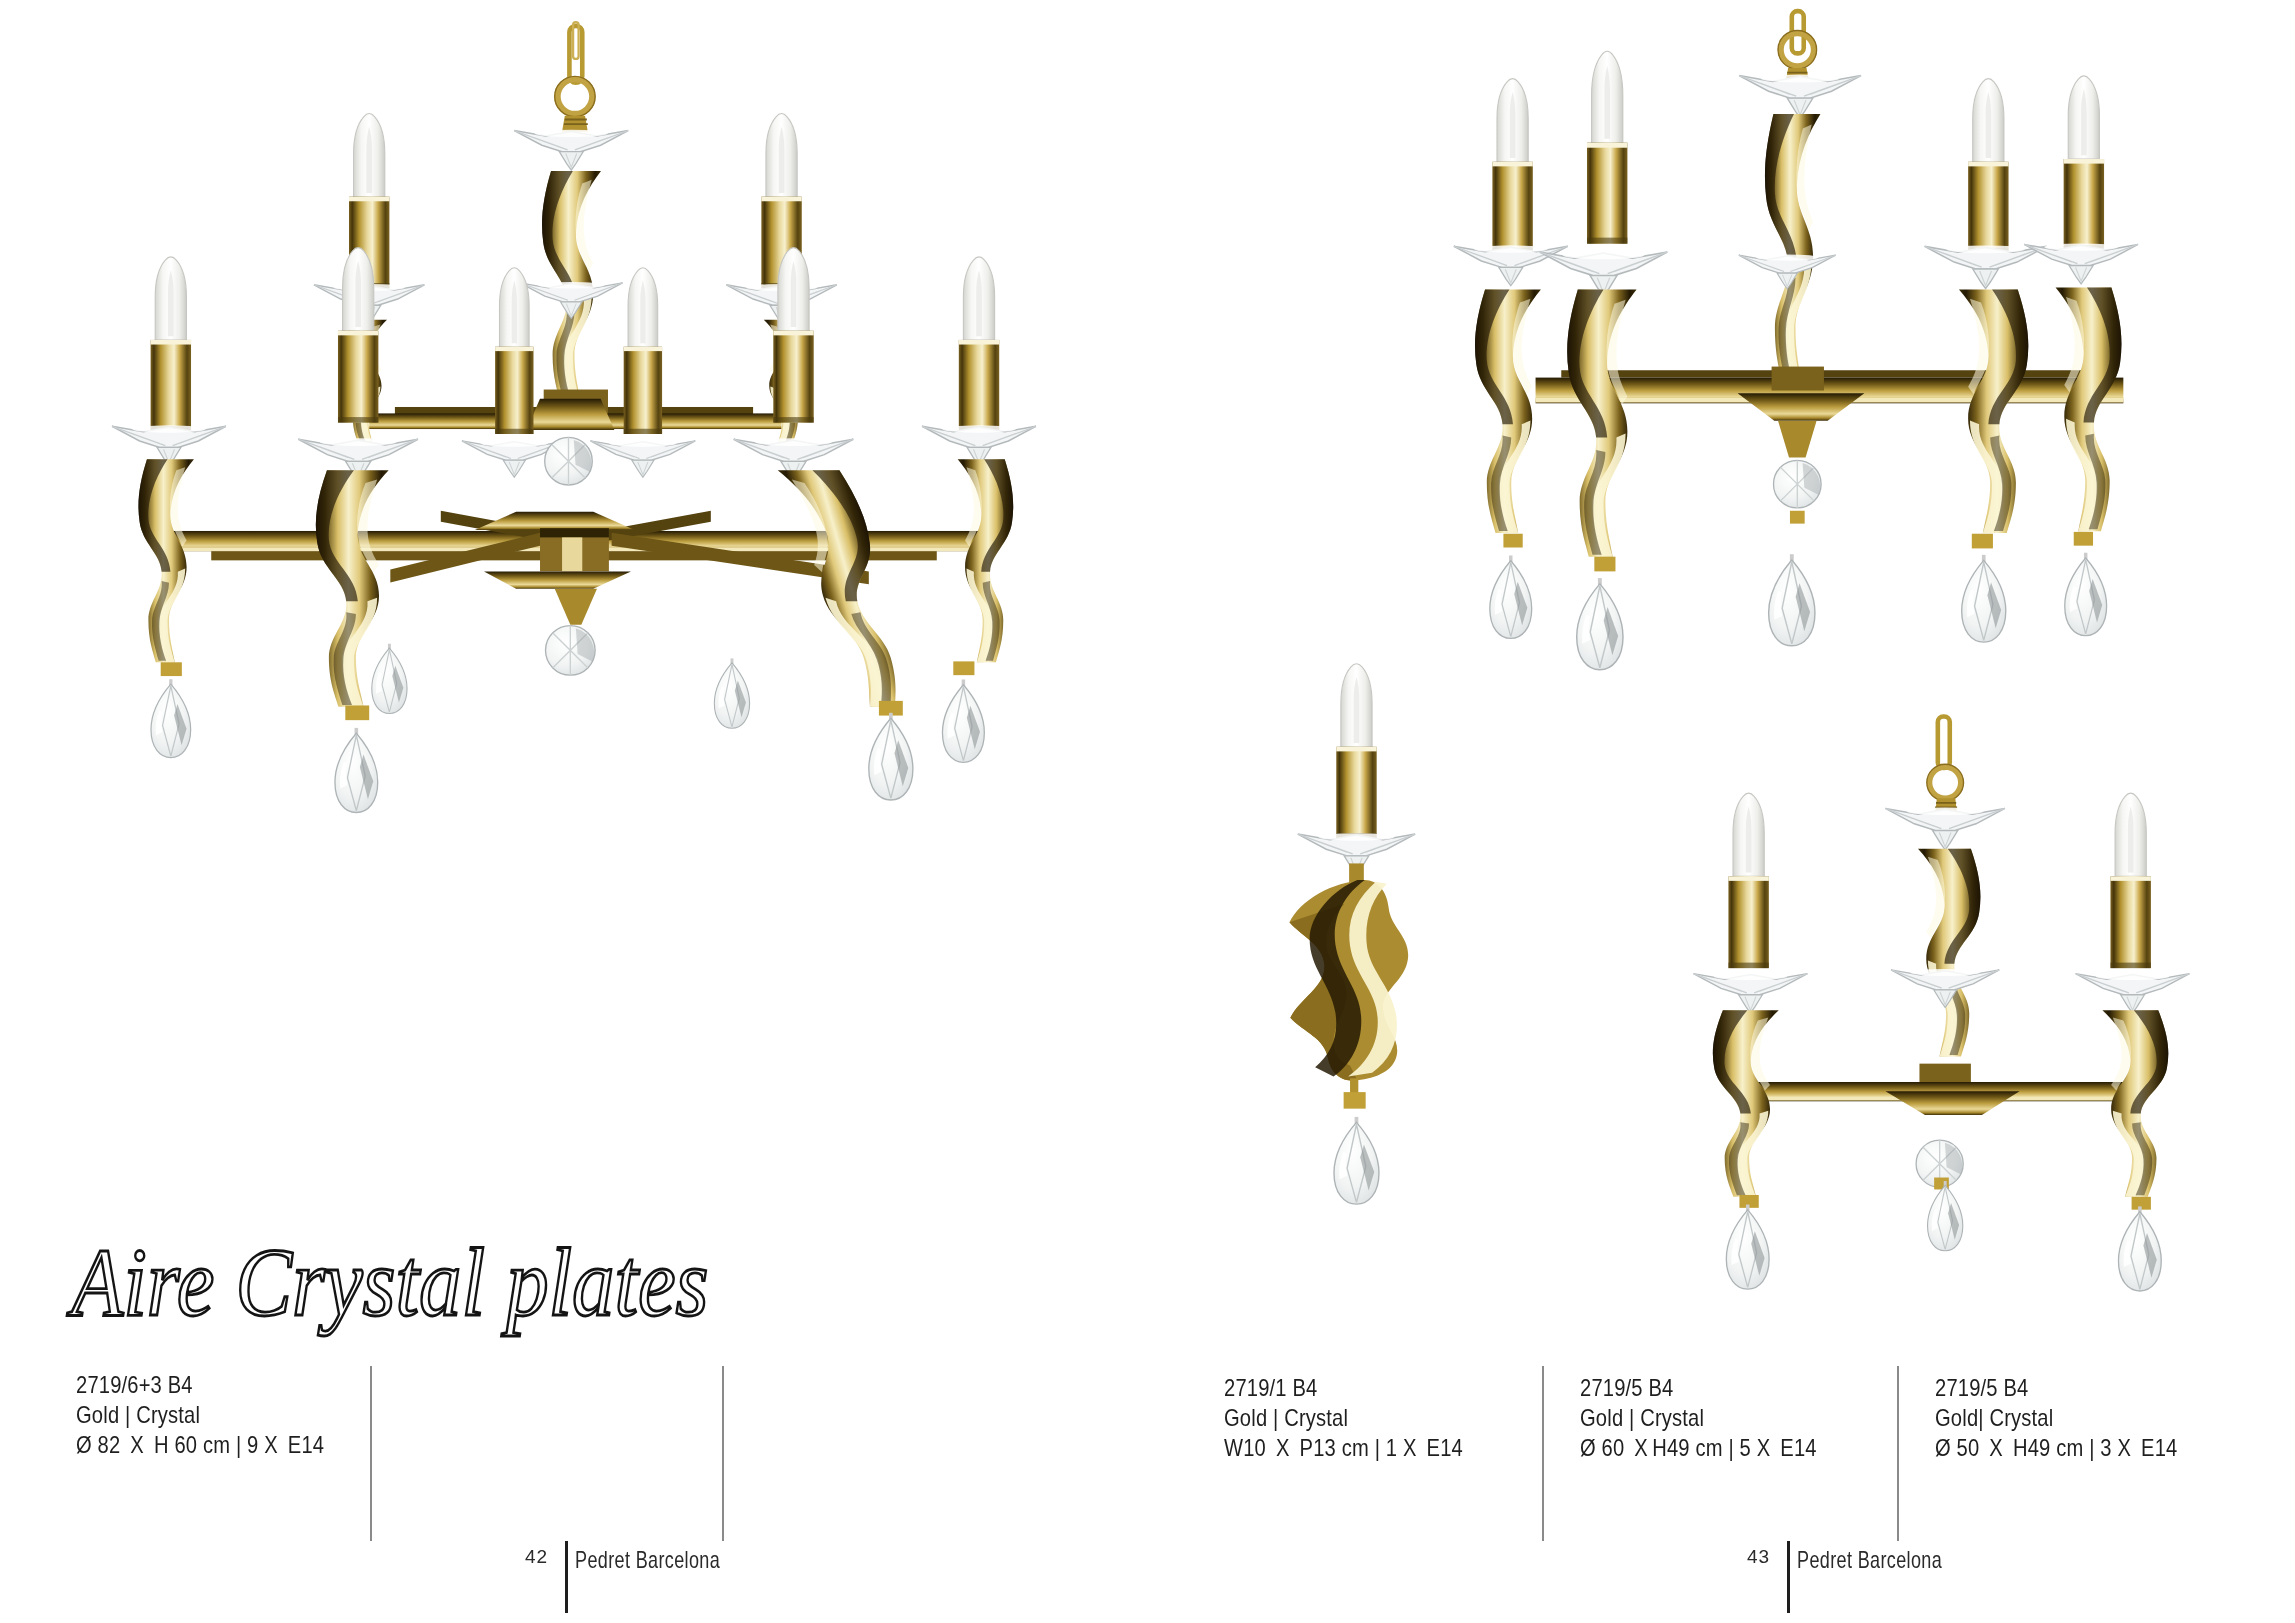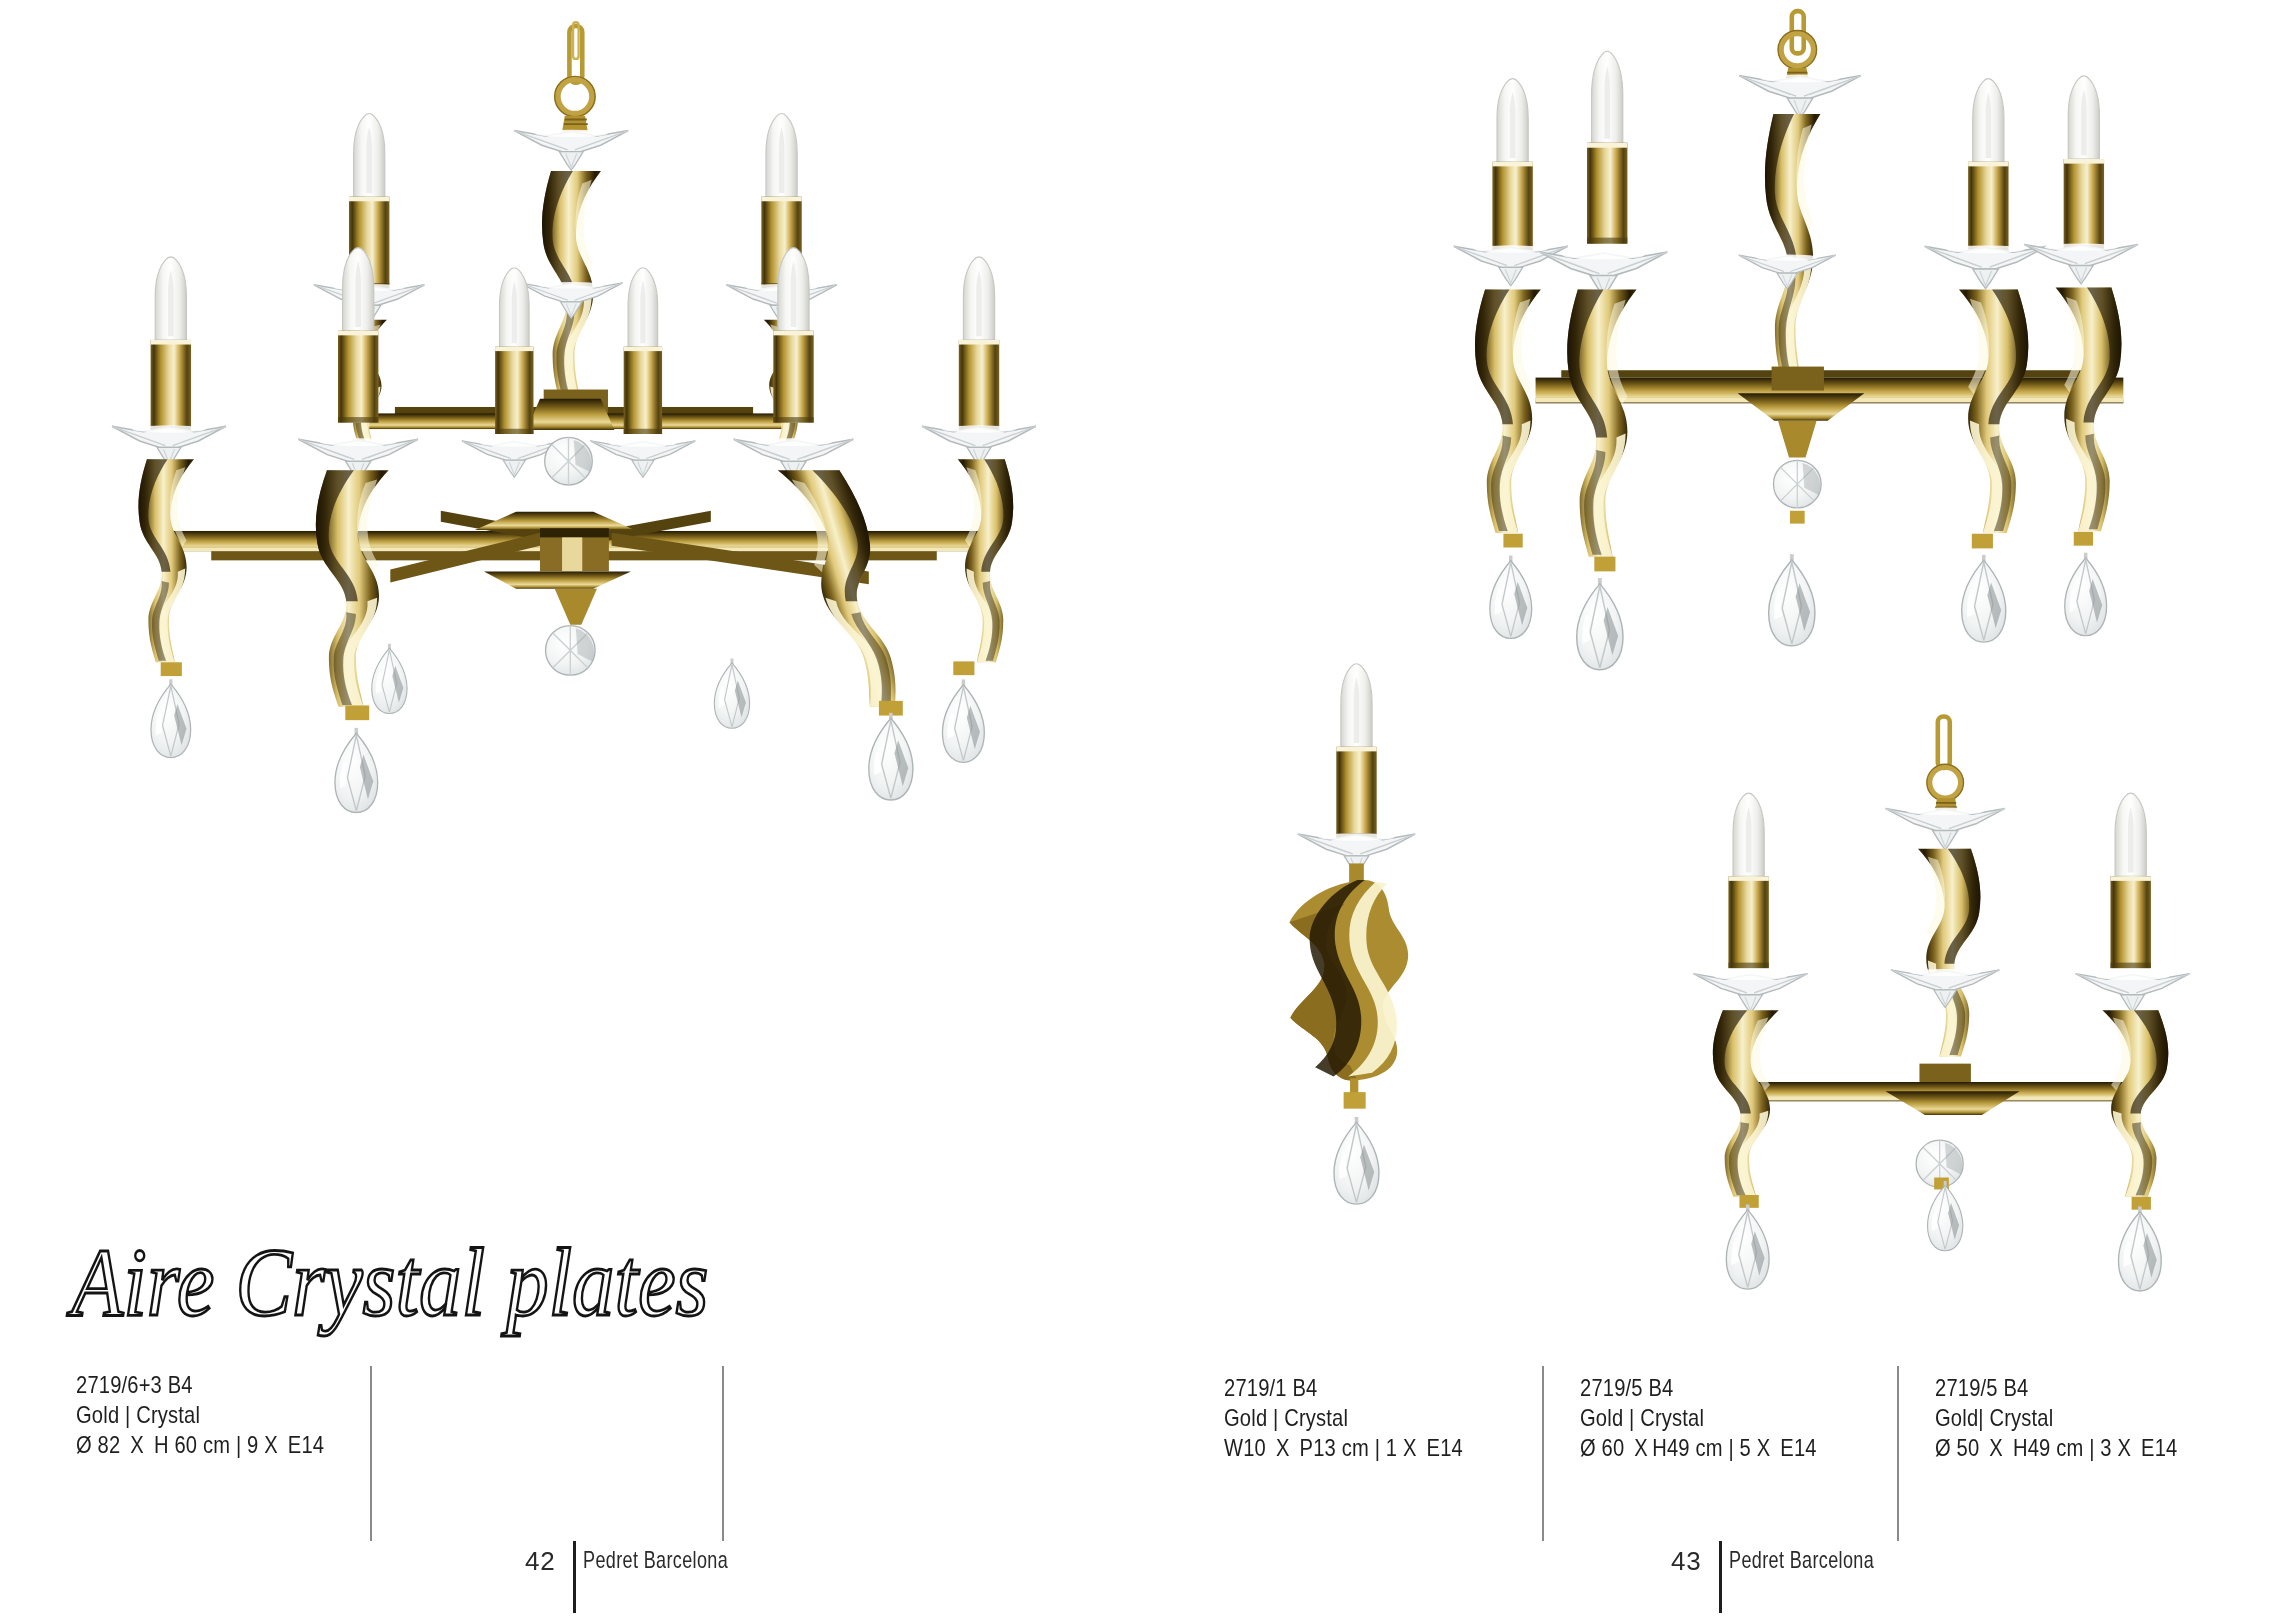--- a/index.html
+++ b/index.html
@@ -1,20 +1,20 @@
 <!DOCTYPE html>
 <html style="font-size:14.7px"><head><meta charset="utf-8">
 <style>
 html,body{margin:0;padding:0}
 body{width:2296px;height:1624px;background:#fff;font-family:"Liberation Sans",sans-serif;position:relative;overflow:hidden;color:#1c1c1c}
 .abs{position:absolute}
 .info{font-size:24px;line-height:30px;letter-spacing:0.2px;color:#1f1f1f;transform:scaleX(.84);transform-origin:left top;white-space:nowrap}
 .vline{position:absolute;width:1.8px;background:#8a8a8a}
 .foot{position:absolute;top:1546px;height:66px;display:flex;align-items:flex-start}
-.foot .num{font-size:26px;color:#2a2a2a;letter-spacing:0.9px}
+.foot .num{font-size:19px;color:#2a2a2a;letter-spacing:0.9px}
 .foot .bar{width:2.8px;background:#1e1e1e;height:72px;margin:-5.5px 0 0 0}
 .foot .nm{font-size:24px;color:#2a2a2a;letter-spacing:0.5px;transform:scaleX(.75);transform-origin:left top;white-space:nowrap}
 </style></head>
 <body>
 
 <svg class="abs" style="left:0;top:0" width="2296" height="1624" viewBox="0 0 2500 1768">
 <defs>
 <linearGradient id="slv" x1="0" y1="0" x2="1" y2="0">
  <stop offset="0" stop-color="#7a6120"></stop>
         <stop offset=".08" stop-color="#44340a"></stop>
@@ -279,18 +279,18 @@
 <div class="abs info" style="left:76px;top:1370px">2719/6+3 B4<br>Gold | Crystal<br>Ø 82  X  H 60 cm | 9 X  E14</div>
 <div class="abs info" style="left:1224px;top:1373px">2719/1 B4<br>Gold | Crystal<br>W10  X  P13 cm | 1 X  E14</div>
 <div class="abs info" style="left:1580px;top:1373px">2719/5 B4<br>Gold | Crystal<br>Ø 60  X H49 cm | 5 X  E14</div>
 <div class="abs info" style="left:1935px;top:1373px">2719/5 B4<br>Gold| Crystal<br>Ø 50  X  H49 cm | 3 X  E14</div>
 
 <div class="foot" style="left:525px">
     <span class="num">42</span>
     <span class="bar" style="margin-left:17.4px"></span>
     <span class="nm" style="margin-left:7.3px">Pedret Barcelona</span>
   </div>
-<div class="foot" style="left:1671px">
+<div class="foot" style="left:1747px">
     <span class="num">43</span>
     <span class="bar" style="margin-left:17.4px"></span>
     <span class="nm" style="margin-left:7.3px">Pedret Barcelona</span>
   </div>
 
 
 </body></html>

